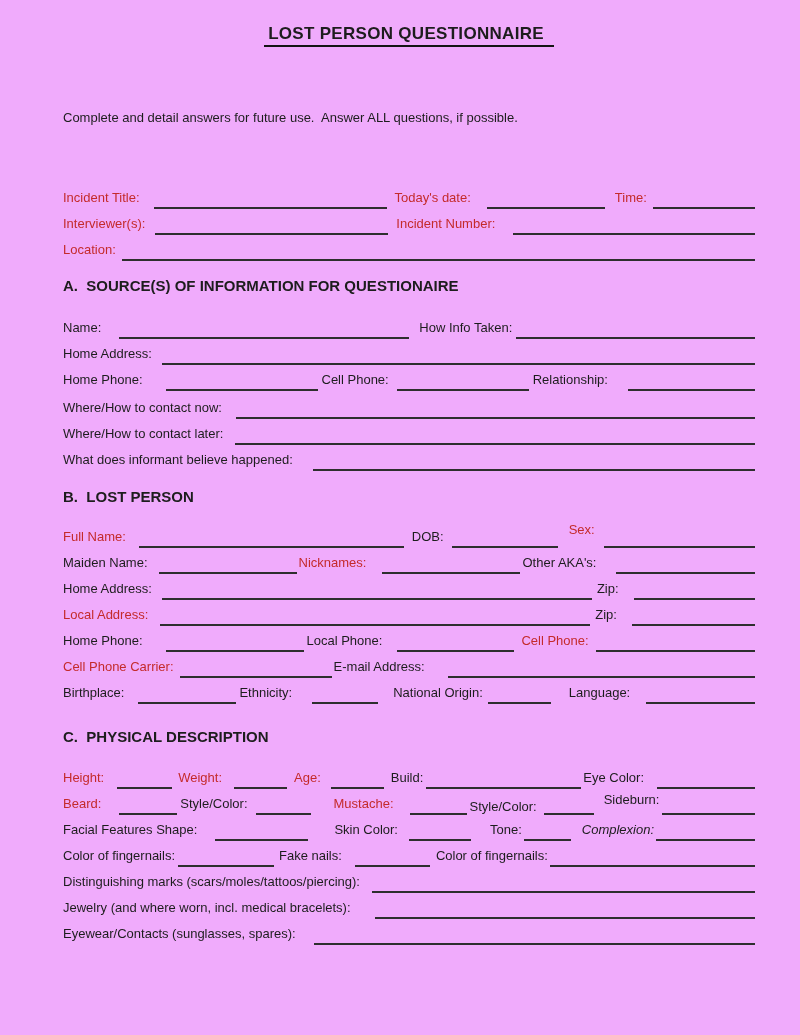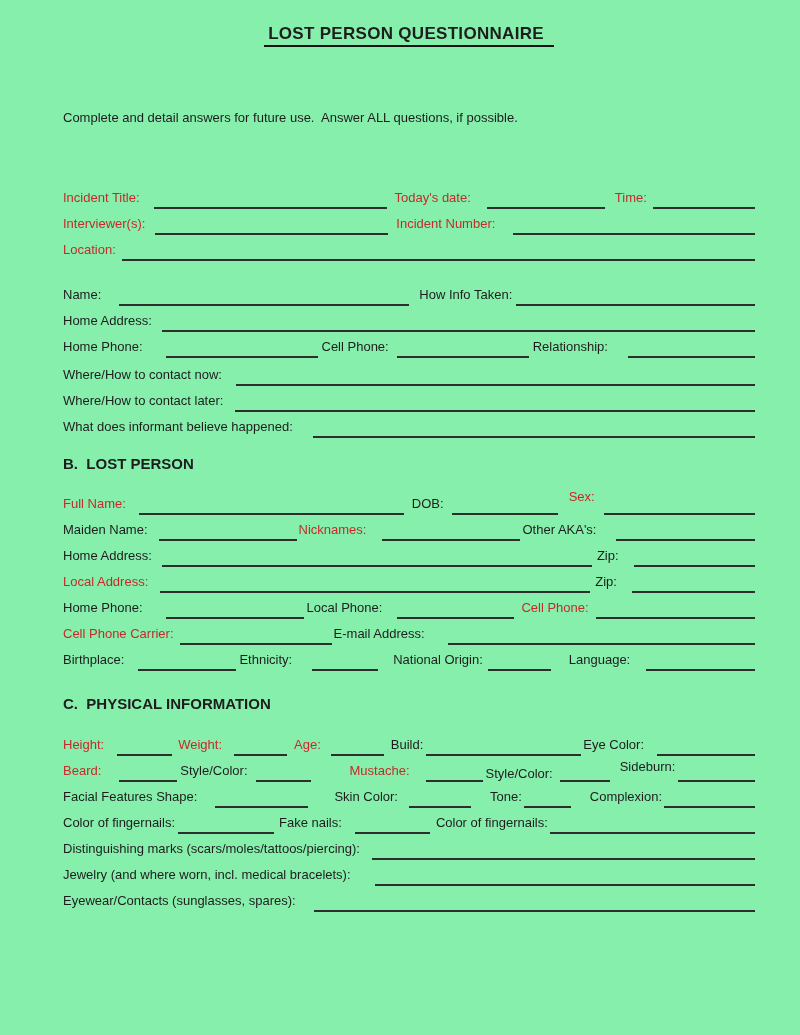--- a/index.html
+++ b/index.html
@@ -1,18 +1,18 @@
 <!DOCTYPE html>
 <html><head>
 <meta charset="utf-8">
 <style>
   html,body{margin:0;padding:0;background:#ffffff;}
   .page{
     position:relative;width:800px;height:1035px;box-sizing:border-box;
-    padding:24px 45px 0 63px;background:#86efac;
+    padding:24px 45px 0 63px;background:#f0abfc;
     font-family:"Liberation Sans","DejaVu Sans",sans-serif;
     font-size:13px;color:#1d1d1d;overflow:hidden;
   }
   .title-wrap{text-align:center;}
   .title{
     display:inline-block;font-weight:bold;font-size:17px;line-height:20px;
     border-bottom:2px solid #141414;padding:0 10px 1px 4px;letter-spacing:.3px;
   }
   .note{margin-top:16px;line-height:22px;white-space:pre;}
   .h{font-weight:bold;font-size:15px;line-height:17px;white-space:pre;}
@@ -52,20 +52,21 @@
     <span class="ln" style="width:233px;margin-left:10px;"></span>
     <span class="l red" style="margin-left:8px;">Incident Number:</span>
     <span class="ln f" style="margin-left:18px;"></span>
   </div>
 
   <div class="r">
     <span class="l red">Location:</span>
     <span class="ln f" style="margin-left:6px;"></span>
   </div>
 
+  <div class="h" style="margin-top:16px;">A.  SOURCE(S) OF INFORMATION FOR QUESTIONAIRE</div>
 
   <div class="r" style="margin-top:19px;">
     <span class="l">Name:</span>
     <span class="ln" style="width:290px;margin-left:18px;"></span>
     <span class="l" style="margin-left:10px;">How Info Taken:</span>
     <span class="ln f" style="margin-left:4px;"></span>
   </div>
 
   <div class="r">
     <span class="l">Home Address:</span>
@@ -150,57 +151,57 @@
     <span class="l">Birthplace:</span>
     <span class="ln" style="width:98px;margin-left:14px;"></span>
     <span class="l" style="margin-left:3px;">Ethnicity:</span>
     <span class="ln" style="width:66px;margin-left:20px;"></span>
     <span class="l" style="margin-left:15px;">National Origin:</span>
     <span class="ln" style="width:63px;margin-left:5px;"></span>
     <span class="l" style="margin-left:18px;">Language:</span>
     <span class="ln f" style="margin-left:16px;"></span>
   </div>
 
-  <div class="h" style="margin-top:24px;">C.  PHYSICAL INFORMATION</div>
+  <div class="h" style="margin-top:24px;">C.  PHYSICAL DESCRIPTION</div>
 
   <div class="r" style="margin-top:18px;">
     <span class="l red">Height:</span>
     <span class="ln" style="width:55px;margin-left:13px;"></span>
     <span class="l red" style="margin-left:6px;">Weight:</span>
     <span class="ln" style="width:53px;margin-left:12px;"></span>
     <span class="l red" style="margin-left:7px;">Age:</span>
     <span class="ln" style="width:53px;margin-left:10px;"></span>
     <span class="l" style="margin-left:7px;">Build:</span>
     <span class="ln" style="width:155px;margin-left:3px;"></span>
     <span class="l" style="margin-left:2px;">Eye Color:</span>
     <span class="ln f" style="margin-left:13px;"></span>
   </div>
 
 
   <div class="r">
     <span class="l red">Beard:</span>
     <span class="ln" style="width:58px;margin-left:18px;"></span>
     <span class="l" style="margin-left:3px;">Style/Color:</span>
     <span class="ln" style="width:55px;margin-left:8px;"></span>
-    <span class="l red" style="margin-left:39px;">Mustache:</span>
+    <span class="l red" style="margin-left:23px;">Mustache:</span>
     <span class="ln" style="width:57px;margin-left:16px;"></span>
     <span class="l lower" style="margin-left:3px;">Style/Color:</span>
     <span class="ln" style="width:50px;margin-left:7px;"></span>
     <span class="l raise2" style="margin-left:10px;">Sideburn:</span>
     <span class="ln f" style="margin-left:3px;"></span>
   </div>
 
   <div class="r">
     <span class="l">Facial Features Shape:</span>
     <span class="ln" style="width:93px;margin-left:18px;"></span>
     <span class="l" style="margin-left:26px;">Skin Color:</span>
     <span class="ln" style="width:62px;margin-left:11px;"></span>
     <span class="l" style="margin-left:19px;">Tone:</span>
     <span class="ln" style="width:47px;margin-left:2px;"></span>
-    <span class="l" style="margin-left:19px;">Complexion:</span>
+    <span class="l" style="margin-left:11px;font-style:italic;">Complexion:</span>
     <span class="ln f" style="margin-left:2px;"></span>
   </div>
 
   <div class="r">
     <span class="l">Color of fingernails:</span>
     <span class="ln" style="width:96px;margin-left:3px;"></span>
     <span class="l" style="margin-left:5px;">Fake nails:</span>
     <span class="ln" style="width:75px;margin-left:13px;"></span>
     <span class="l" style="margin-left:6px;">Color of fingernails:</span>
     <span class="ln f" style="margin-left:2px;"></span>

